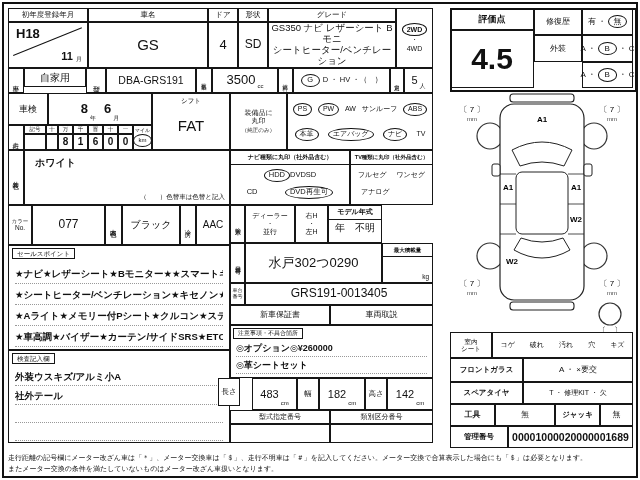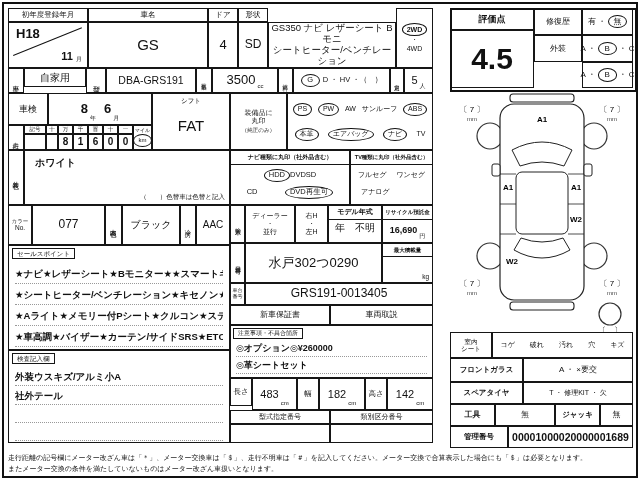--- a/index.html
+++ b/index.html
@@ -21,20 +21,21 @@
 </style>
 </head>
 <body>
 
 <div id="page">
 
   <div class="c hdrcell" style="left:8px;top:8px;width:80px;height:14px">初年度登録年月</div>
   <div class="c hdrcell" style="left:88px;top:8px;width:120px;height:14px">車名</div>
   <div class="c hdrcell" style="left:208px;top:8px;width:30px;height:14px">ドア</div>
   <div class="c hdrcell" style="left:238px;top:8px;width:30px;height:14px">形状</div>
+  <div class="c hdrcell" style="left:268px;top:8px;width:128px;height:14px">グレード</div>
   <div class="c col" style="left:396px;top:8px;width:37px;height:60px;font-size:7px">
     <span class="circ b">2WD</span>
     <span>・</span>
     <span>4WD</span>
   </div>
 
   <div class="c" style="left:8px;top:22px;width:80px;height:46px">
     <span class="nb" style="position:absolute;left:7px;top:4px;font-size:13px;font-weight:bold">H18</span>
     <span class="nb" style="position:absolute;left:4px;top:32px;width:74px;border-top:1px solid #111;transform:rotate(-22deg);transform-origin:left top"></span>
     <span class="nb" style="position:absolute;right:14px;bottom:4px;font-size:11px;font-weight:bold">11</span>
@@ -181,25 +182,20 @@
   </div>
   <div class="c col" style="left:295px;top:205px;width:33px;height:38px;font-size:7px">
     <span>右H</span>
     <span>・</span>
     <span>左H</span>
   </div>
   <div class="c" style="left:328px;top:205px;width:54px;height:38px">
     <div class="nb" style="position:absolute;left:0;right:0;top:0;height:13px;border-bottom:1px solid #161616;display:flex;align-items:center;justify-content:center;font-size:7px;font-weight:bold">モデル年式</div>
     <span style="margin-top:8px;font-size:10px">年　不明</span>
   </div>
-  <div class="c" style="left:382px;top:205px;width:51px;height:38px">
-    <div class="nb" style="position:absolute;left:0;right:0;top:0;height:13px;border-bottom:1px solid #161616;display:flex;align-items:center;justify-content:center;font-size:5.5px;font-weight:bold">リサイクル預託金</div>
-    <span style="margin-top:12px;font-size:9px;font-weight:bold">16,690</span>
-    <span class="unit" style="margin-top:14px">円</span>
-  </div>
 
   <div class="c v" style="left:230px;top:243px;width:15px;height:40px;font-size:6px">登録番号</div>
   <div class="c" style="left:245px;top:243px;width:137px;height:40px;font-size:13px">水戸302つ0290</div>
   <div class="c" style="left:382px;top:243px;width:51px;height:40px">
     <div class="nb" style="position:absolute;left:0;right:0;top:0;height:12px;border-bottom:1px solid #161616;display:flex;align-items:center;justify-content:center;font-size:5.5px;font-weight:bold">最大積載量</div>
     <span class="nb" style="position:absolute;right:3px;bottom:2px;font-size:6.5px">kg</span>
   </div>
 
   <div class="c col" style="left:230px;top:283px;width:15px;height:22px;font-size:5px">
     <span>車台</span>
@@ -209,21 +205,21 @@
 
   <div class="c" style="left:230px;top:305px;width:100px;height:20px;font-size:8px">新車保証書</div>
   <div class="c" style="left:330px;top:305px;width:103px;height:20px;font-size:8px">車両取説</div>
 
   <div class="c" style="left:230px;top:325px;width:203px;height:53px">
     <span class="tab" style="left:2px;top:2px;font-size:6px">注意事項・不具合箇所</span>
     <span class="hline" style="left:5px;right:5px;top:13px;height:17px;line-height:19px;font-size:9px">◎オプション◎¥260000</span>
     <span class="hline" style="left:5px;right:5px;top:30px;height:17px;line-height:19px;font-size:9px">◎革シートセット</span>
   </div>
 
-  <div class="c" style="left:230px;top:378px;width:22px;height:28px;font-size:7.5px">長さ</div>
+  <div class="c" style="left:218px;top:378px;width:22px;height:28px;font-size:7.5px">長さ</div>
   <div class="c" style="left:252px;top:378px;width:45px;height:32px">
     <span style="font-size:11px">483</span>
     <span class="unit">cm</span>
   </div>
   <div class="c" style="left:297px;top:378px;width:22px;height:32px;font-size:7.5px">幅</div>
   <div class="c" style="left:319px;top:378px;width:46px;height:32px">
     <span style="font-size:11px">182</span>
     <span class="unit">cm</span>
   </div>
   <div class="c" style="left:365px;top:378px;width:22px;height:32px;font-size:7.5px">高さ</div>

